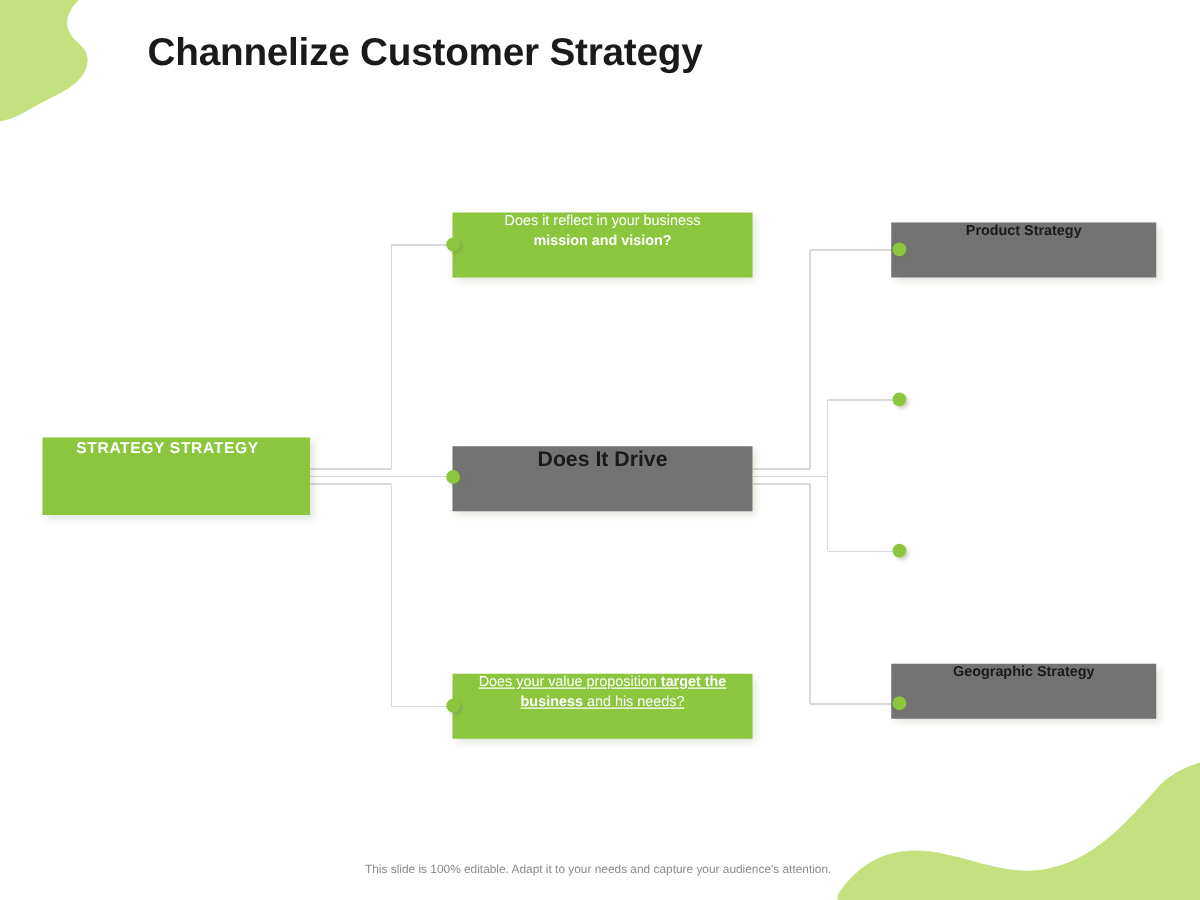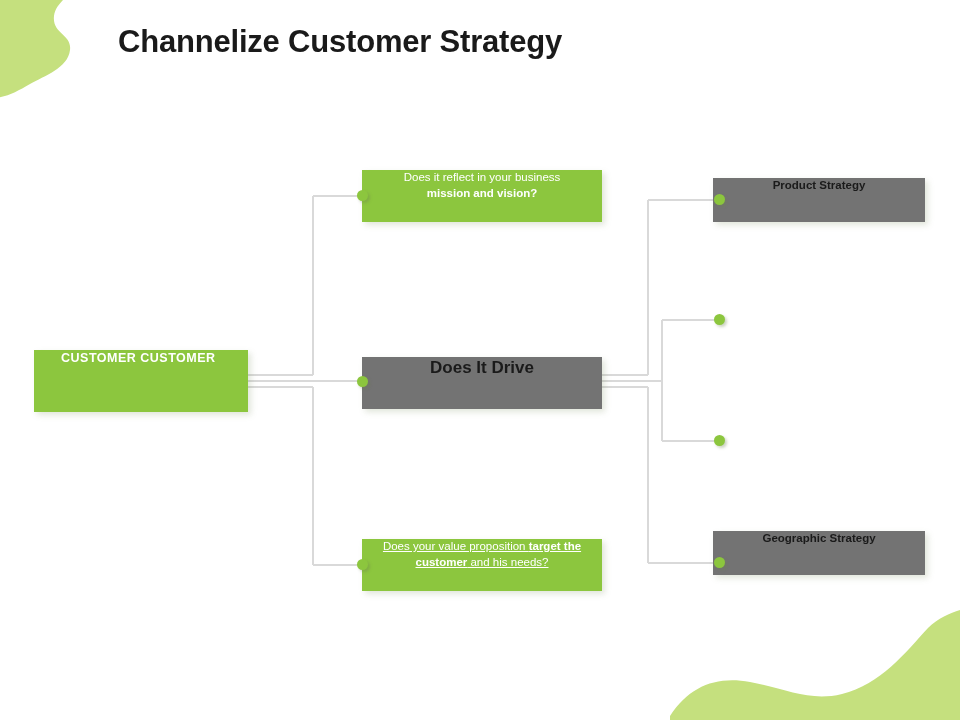--- a/index.html
+++ b/index.html
@@ -209,52 +209,53 @@
       <path d="M 648 563 H 719"></path>
 
       <path d="M 662 320 V 381"></path>
       <path d="M 662 381 V 441"></path>
       <path d="M 662 320 H 719"></path>
       <path d="M 662 441 H 719"></path>
     </g>
   </svg>
 
   <div class="node node-dark" id="node-root">
-    <div class="node-text">CUSTOMER CUSTOMER</div>
+    <div class="node-text">STRATEGY STRATEGY</div>
   </div>
 
   <div class="node node-dark" id="node-mission">
     <div class="node-text">
       <span>Does it reflect in your business</span><br>
       <b>mission and vision?</b>
     </div>
   </div>
   <div class="dot" style="left:357px; top:190px;"></div>
 
   <div class="node node-light" id="node-drive">
     <div class="node-text">Does It Drive</div>
   </div>
   <div class="dot" style="left:357px; top:376px;"></div>
 
   <div class="node node-dark" id="node-value">
     <div class="node-text">
       <span>Does your value proposition </span><b>target the</b><br>
-      <b>customer</b><span> and his needs?</span>
+      <b>business</b><span> and his needs?</span>
     </div>
   </div>
   <div class="dot" style="left:357px; top:559px;"></div>
 
   <div class="node node-light node-right" id="node-product">
     <div class="node-text">Product Strategy</div>
   </div>
   <div class="dot" style="left:714px; top:194px;"></div>
 
   <div class="dot" style="left:714px; top:314px;"></div>
 
   <div class="dot" style="left:714px; top:435px;"></div>
 
   <div class="node node-light node-right" id="node-geographic">
     <div class="node-text">Geographic Strategy</div>
   </div>
   <div class="dot" style="left:714px; top:557px;"></div>
 
+  <div id="footer-note">This slide is 100% editable. Adapt it to your needs and capture your audience's attention.</div>
 
 </div>
 
 </body></html>

